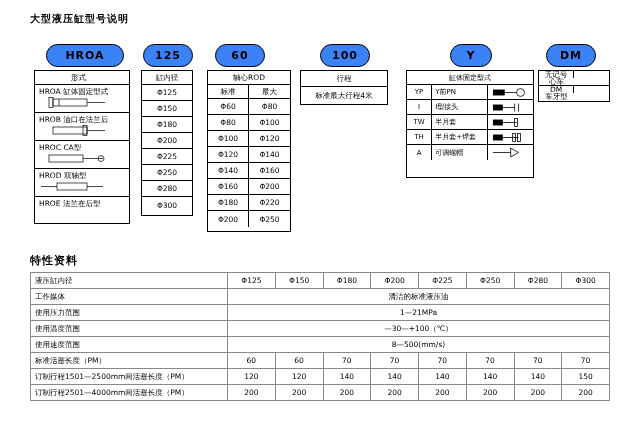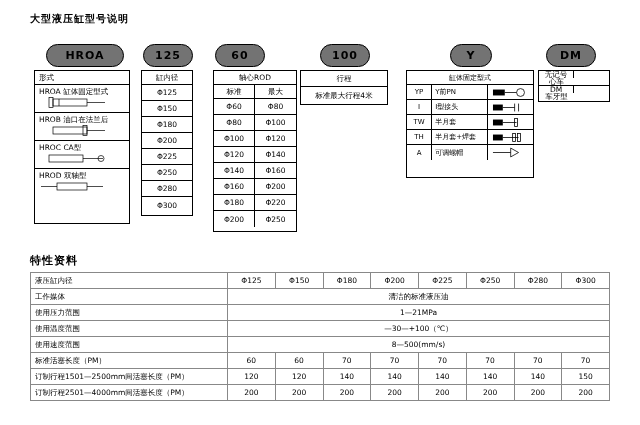--- a/index.html
+++ b/index.html
@@ -21,21 +21,21 @@
     font-size:11px;font-weight:bold;letter-spacing:1px;
   }
   
   .pill{
     position:absolute;
     border:1px solid #000;
     border-radius:12px;
     height:21px;
     display:flex;align-items:center;justify-content:center;
     font-size:11px;font-weight:bold;
-    background:#737373;
+    background:#3b82f6;
     letter-spacing:1px;
   }
   
   .box{
     position:absolute;
     border:1px solid #000;
     background:#fff;
     box-sizing:border-box;
   }
   .box .row{
@@ -102,21 +102,21 @@
 
 <div class="pill" style="left:46px;top:44px;width:76px;">HROA</div>
 <div class="pill" style="left:143px;top:44px;width:48px;">125</div>
 <div class="pill" style="left:215px;top:44px;width:48px;">60</div>
 <div class="pill" style="left:320px;top:44px;width:48px;">100</div>
 <div class="pill" style="left:450px;top:44px;width:40px;">Y</div>
 <div class="pill" style="left:546px;top:44px;width:48px;">DM</div>
 
 <div class="box" id="form-box" style="left:34px;top:70px;width:96px;height:154px;">
   <div class="row" style="height:14px;">
-    <div class="cell" style="width:100%;">形式</div>
+    <div class="cell" style="width:100%;margin-left:32px;">形式</div>
   </div>
   <div class="row" style="height:28px;">
     <div class="cell" style="width:100%;">
       <span>HROA 缸体固定型式</span>
       <svg class="shape" width="70" height="11" viewBox="0 0 70 11">
         <rect x="14" y="2" width="34" height="7" fill="none" stroke="#000" stroke-width="0.7"></rect>
         <line x1="48" y1="5.5" x2="66" y2="5.5" stroke="#000" stroke-width="0.7"></line>
         <rect x="10" y="0.5" width="4" height="10" fill="none" stroke="#000" stroke-width="0.7"></rect>
         <line x1="20" y1="2" x2="20" y2="9" stroke="#000" stroke-width="0.7"></line>
       </svg>
@@ -145,20 +145,25 @@
   <div class="row" style="height:28px;justify-content:flex-end;">
     <div class="cell" style="width:100%;">
       <span>HROD 双轴型</span>
       <svg class="shape" width="70" height="11" viewBox="0 0 70 11">
         <rect x="18" y="2" width="30" height="7" fill="none" stroke="#000" stroke-width="0.7"></rect>
         <line x1="2" y1="5.5" x2="18" y2="5.5" stroke="#000" stroke-width="0.7"></line>
         <line x1="48" y1="5.5" x2="64" y2="5.5" stroke="#000" stroke-width="0.7"></line>
       </svg>
     </div>
   </div>
+  <div class="row" style="height:28px;">
+    <div class="cell" style="width:100%;">
+      <span>HROE 法兰在后型</span>
+    </div>
+  </div>
 </div>
 
 <div class="box" id="bore-box" style="left:141px;top:70px;width:52px;height:146px;">
   <div class="row" style="height:14px;">
     <div class="cell ctr" style="width:100%;">缸内径</div>
   </div>
   <div class="row tbl-row">
       <div class="cell ctr" style="width:100%;">Φ125</div>
     </div>
   <div class="row tbl-row">
@@ -177,21 +182,21 @@
       <div class="cell ctr" style="width:100%;">Φ250</div>
     </div>
   <div class="row tbl-row">
       <div class="cell ctr" style="width:100%;">Φ280</div>
     </div>
   <div class="row tbl-row">
       <div class="cell ctr" style="width:100%;">Φ300</div>
     </div>
 </div>
 
-<div class="box" id="rod-box" style="left:207px;top:70px;width:84px;height:162px;margin-left:6px;">
+<div class="box" id="rod-box" style="left:207px;top:70px;width:84px;height:162px;">
   <div class="row" style="height:14px;">
     <div class="cell ctr" style="width:100%;">轴心ROD</div>
   </div>
   <div class="row" style="height:14px;">
     <div class="cell ctr bdr" style="width:50%;">标准</div>
     <div class="cell ctr" style="width:50%;">最大</div>
   </div>
   <div class="row tbl-row">
       <div class="cell ctr bdr" style="width:50%;">Φ60</div>
       <div class="cell ctr" style="width:50%;">Φ80</div>

